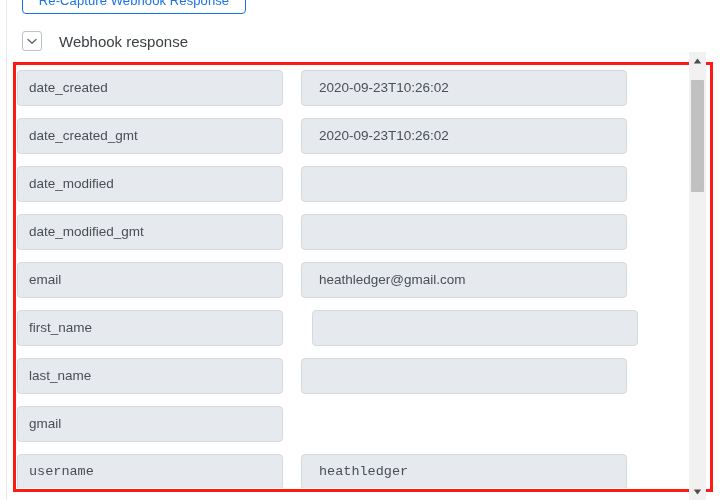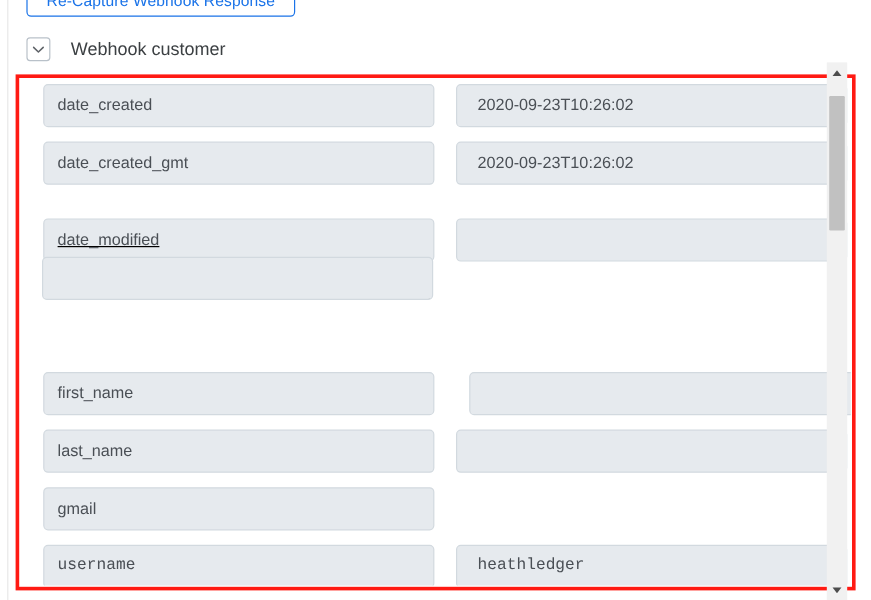--- a/index.html
+++ b/index.html
@@ -111,23 +111,22 @@
     border-radius: 4px;
     font-size: 13.5px;
     color: #4a4f55;
     padding: 0 11px;
     height: 36px;
     line-height: 34px;
     overflow: hidden;
     white-space: nowrap;
   }
   .key-field {
-    width: 326px;
+    width: 266px;
     flex: none;
-    margin-left: 19px;
   }
   .val-field {
     width: 326px;
     flex: none;
     margin-left: 18px;
     position: relative;
     padding-left: 17px;
   }
   .resize-grip {
     position: absolute;
@@ -177,50 +176,57 @@
 <div class="page-gutter"></div>
 
 <button class="recapture-btn">Re-Capture Webhook Response</button>
 
 <div class="section-header">
   <div class="collapse-toggle">
     <svg width="10" height="7" viewBox="0 0 10 7" aria-hidden="true">
       <path d="M1 1.5 L5 5.3 L9 1.5" fill="none" stroke="#5f6368" stroke-width="1.3" stroke-linecap="round" stroke-linejoin="round"></path>
     </svg>
   </div>
-  <div class="section-title">Webhook customer</div>
+  <div class="section-title">Webhook response</div>
 </div>
 
 <div class="fields-viewport" id="fields-viewport">
     <div class="field-row" style="top: 4px;">
       <div class="key-field">date_created</div>
       <div class="val-field">2020-09-23T10:26:02<span class="resize-grip"><svg width="12" height="12" viewBox="0 0 12 12" aria-hidden="true">
             <path d="M11 4 L4 11 M11 7.5 L7.5 11" stroke="#8a9199" stroke-width="1" fill="none"></path>
           </svg></span></div>
     </div>
     <div class="field-row" style="top: 52px;">
       <div class="key-field">date_created_gmt</div>
       <div class="val-field">2020-09-23T10:26:02<span class="resize-grip"><svg width="12" height="12" viewBox="0 0 12 12" aria-hidden="true">
             <path d="M11 4 L4 11 M11 7.5 L7.5 11" stroke="#8a9199" stroke-width="1" fill="none"></path>
           </svg></span></div>
     </div>
-    <div class="field-row" style="top: 116px; text-decoration: underline;">
+    <div class="field-row" style="top: 100px;">
       <div class="key-field">date_modified</div>
       <div class="val-field">
         <span class="resize-grip"><svg width="12" height="12" viewBox="0 0 12 12" aria-hidden="true">
             <path d="M11 4 L4 11 M11 7.5 L7.5 11" stroke="#8a9199" stroke-width="1" fill="none"></path>
           </svg></span>
       </div>
     </div>
     <div class="field-row" style="top: 148px;">
-      <div class="val-field">
-        <span class="resize-grip"><svg width="12" height="12" viewBox="0 0 12 12" aria-hidden="true">
-            <path d="M11 4 L4 11 M11 7.5 L7.5 11" stroke="#8a9199" stroke-width="1" fill="none"></path>
-          </svg></span>
-      </div>
+      <div class="key-field">date_modified_gmt</div>
+      <div class="val-field">
+        <span class="resize-grip"><svg width="12" height="12" viewBox="0 0 12 12" aria-hidden="true">
+            <path d="M11 4 L4 11 M11 7.5 L7.5 11" stroke="#8a9199" stroke-width="1" fill="none"></path>
+          </svg></span>
+      </div>
+    </div>
+    <div class="field-row" style="top: 196px;">
+      <div class="key-field">email</div>
+      <div class="val-field">heathledger@gmail.com<span class="resize-grip"><svg width="12" height="12" viewBox="0 0 12 12" aria-hidden="true">
+            <path d="M11 4 L4 11 M11 7.5 L7.5 11" stroke="#8a9199" stroke-width="1" fill="none"></path>
+          </svg></span></div>
     </div>
     <div class="field-row" style="top: 244px; gap: 11px;">
       <div class="key-field">first_name</div>
       <div class="val-field">
         <span class="resize-grip"><svg width="12" height="12" viewBox="0 0 12 12" aria-hidden="true">
             <path d="M11 4 L4 11 M11 7.5 L7.5 11" stroke="#8a9199" stroke-width="1" fill="none"></path>
           </svg></span>
       </div>
     </div>
     <div class="field-row" style="top: 292px;">

